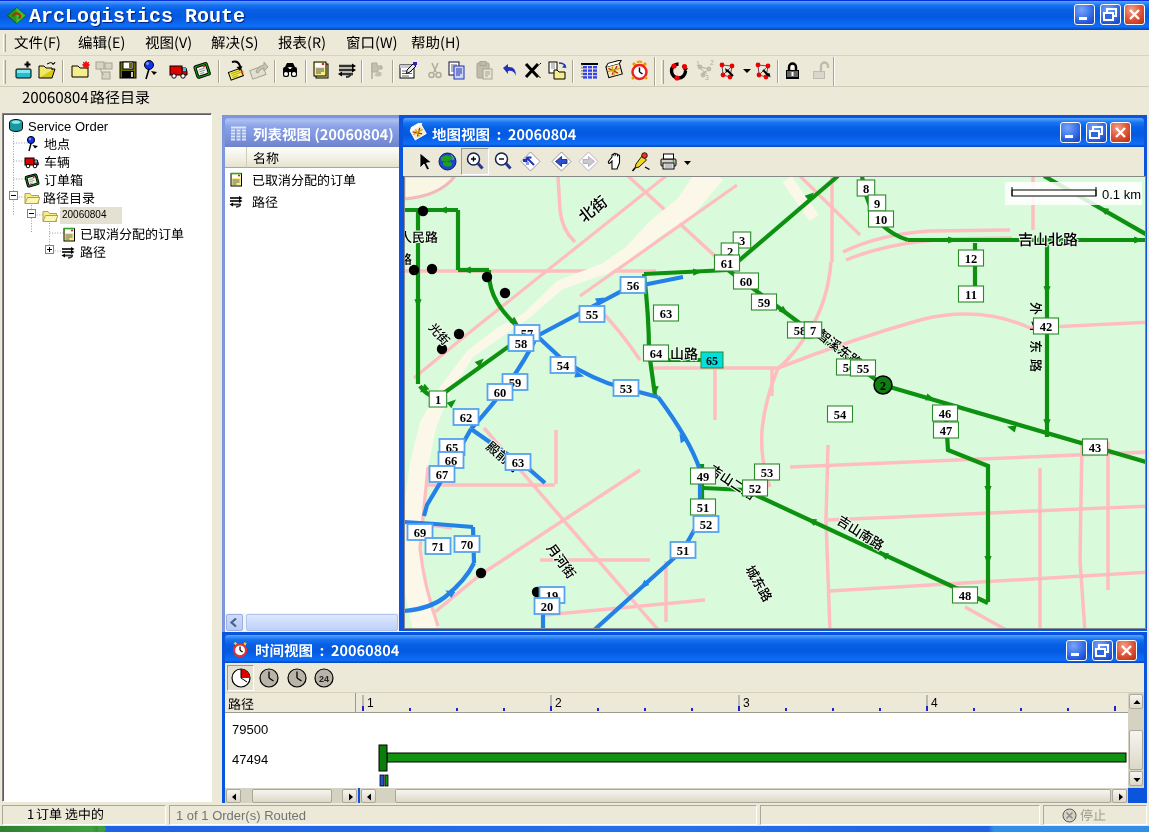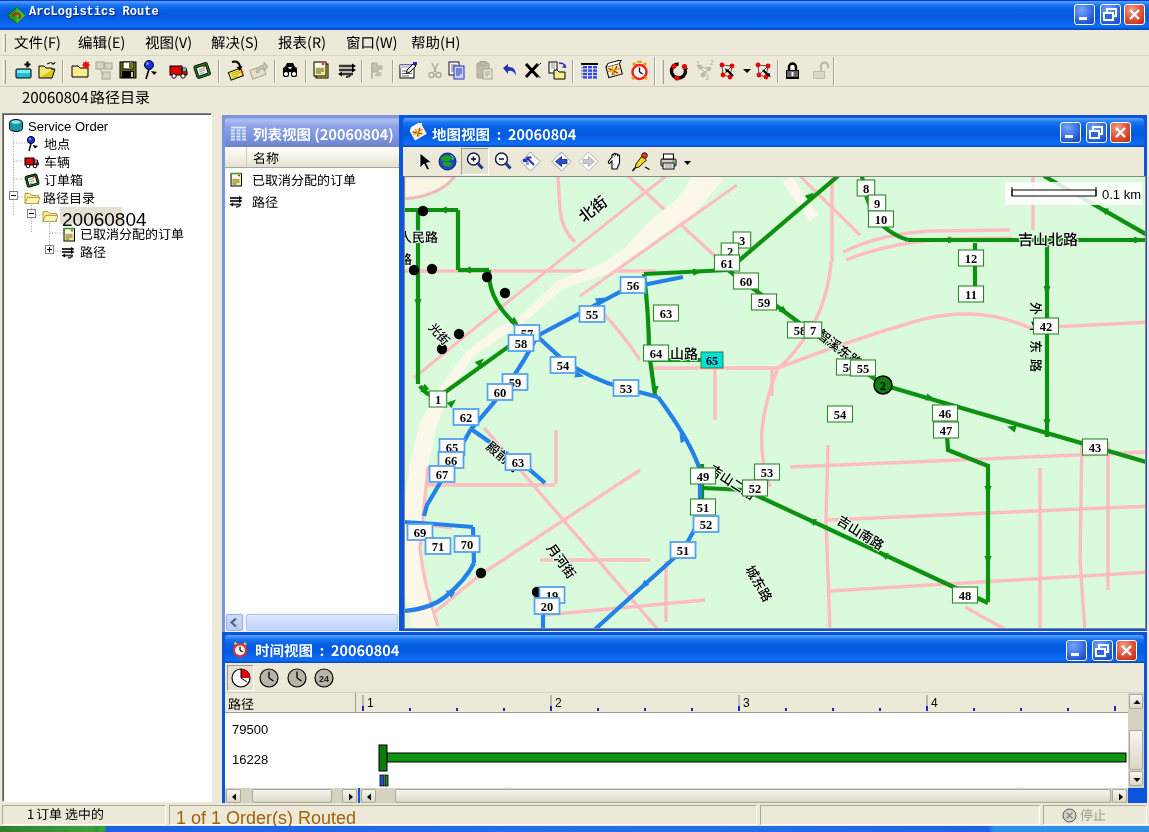--- a/index.html
+++ b/index.html
@@ -23,21 +23,21 @@
 .sbbtn{position:absolute;background:linear-gradient(180deg,#f6f5f0,#dcd8c8);border:1px solid #aca899;border-radius:2px}
 </style></head><body>
 <div class="ab titlebar"></div>
 <svg class="ab" style="left:7px;top:6px" width="19" height="19">
     <g transform="translate(9.5,9.5)">
 <polygon points="0,-8 9,0 0,8 -9,0" fill="#1f9e1f" stroke="#0b5c0b" stroke-width="1"></polygon>
 <polygon points="0,-8 9,0 0,8" fill="#35c435"></polygon>
 <path d="M-4,1 Q-1,-4 3,-1 Q5,1 2,3" fill="none" stroke="#cc2200" stroke-width="2"></path>
     </g>
   </svg>
-<div class="ab" style="left:29px;top:5px;font-family:'Liberation Mono',monospace;font-weight:bold;font-size:12px;color:#fff;text-shadow:1px 1px 1px #00227a;letter-spacing:0px">ArcLogistics Route</div>
+<div class="ab" style="left:29px;top:5px;font-family:'Liberation Mono',monospace;font-weight:bold;font-size:20px;color:#fff;text-shadow:1px 1px 1px #00227a;letter-spacing:0px">ArcLogistics Route</div>
 <div class="xpbtn bluebtn" style="left:1074px;top:4px">
     <svg width="19" height="19">
       <rect x="4" y="12" width="8" height="3" fill="#fff"></rect>
     </svg>
   </div>
 <div class="xpbtn bluebtn" style="left:1100px;top:4px">
     <svg width="19" height="19">
       <rect x="6" y="4" width="9" height="7" fill="none" stroke="#fff" stroke-width="2"></rect>
       <rect x="3" y="8" width="9" height="7" fill="#2e66e0" stroke="#fff" stroke-width="2"></rect>
     </svg>
@@ -390,21 +390,21 @@
   </svg>
 <svg class="ab" style="left:27px;top:209px" width="9" height="9">
     <rect x="0.5" y="0.5" width="8" height="8" fill="#fff" stroke="#848284"></rect>
     <path d="M2 4.5 h5" stroke="#000"></path>
   </svg>
 <svg class="ab" style="left:42px;top:208px" width="16" height="16">
     <path d="M1 13.5 V3.5 h5 l1.5 2 h7 v8 Z" fill="#f5ee8a" stroke="#b89c50"></path>
     <path d="M1 13.5 L3.5 7.5 h12.5 L13.5 13.5 Z" fill="#fbf6b2" stroke="#b89c50"></path>
   </svg>
 <div class="ab" style="left:60px;top:207px;width:62px;height:17px;background:#e4e1d2"></div>
-<div class="ab" style="left:62px;top:209px;font-size:19px;color:#000">20060804</div>
+<div class="ab" style="left:62px;top:209px;font-size:10px;color:#000">20060804</div>
 <svg class="ab" style="left:61px;top:226px" width="16" height="16">
     <rect x="3" y="2.5" width="10.5" height="12.5" fill="#f5ee8a" stroke="#000"></rect>
     <rect x="4" y="3.5" width="8.5" height="3.5" fill="#fff"></rect>
     <circle cx="11" cy="4.5" r="1.1" fill="#e02020"></circle>
     <path d="M4.5 9 h7 M4.5 11 h7 M4.5 13 h4" stroke="#555" stroke-width="0.9"></path>
     <path d="M3 2.5 h10.5" stroke="#2da82d" stroke-width="1.6"></path>
   </svg>
 <svg class="t " style="left:80px;top:226px" width="108" height="17">
     <g>
       <path transform="translate(0,13)" d="M1.9 -7.9H2.9V-1.3Q2.9 -0.9 3 -0.7Q3.2 -0.5 3.5 -0.4Q3.9 -0.3 4.6 -0.3Q4.8 -0.3 5.3 -0.3Q5.8 -0.3 6.4 -0.3Q7 -0.3 7.6 -0.3Q8.3 -0.3 8.8 -0.3Q9.3 -0.3 9.6 -0.3Q10.1 -0.3 10.4 -0.4Q10.8 -0.5 10.9 -0.8Q11.1 -1.1 11.2 -1.6Q11.3 -2 11.4 -2.8Q11.5 -2.7 11.7 -2.7Q11.9 -2.6 12.1 -2.5Q12.2 -2.5 12.4 -2.4Q12.3 -1.5 12.1 -0.9Q12 -0.3 11.7 0Q11.4 0.4 10.9 0.5Q10.4 0.7 9.6 0.7Q9.4 0.7 9.1 0.7Q8.7 0.7 8.2 0.7Q7.7 0.7 7.1 0.7Q6.5 0.7 6 0.7Q5.5 0.7 5.2 0.7Q4.8 0.7 4.7 0.7Q3.6 0.7 3 0.5Q2.4 0.3 2.1 -0.1Q1.9 -0.5 1.9 -1.3ZM2.4 -5.7H10.1V-4.8H2.4ZM1.2 -10.1H10.7V-4.1H9.7V-9.1H1.2Z M19.6 -9.5H24.4V-8.5H19.6ZM24.1 -9.5H24.3L24.5 -9.5L25.1 -9.3Q24.8 -6.7 24 -4.7Q23.3 -2.7 22.2 -1.3Q21.2 0.1 19.9 1Q19.8 0.9 19.6 0.6Q19.4 0.4 19.2 0.3Q20.4 -0.5 21.4 -1.8Q22.5 -3.2 23.2 -5Q23.9 -6.9 24.1 -9.2ZM21.1 -8.8Q21.4 -6.8 21.9 -5Q22.5 -3.3 23.4 -1.9Q24.3 -0.6 25.6 0.2Q25.5 0.3 25.3 0.4Q25.2 0.5 25.1 0.7Q25 0.8 24.9 0.9Q23.5 0.1 22.6 -1.3Q21.7 -2.8 21.1 -4.6Q20.5 -6.5 20.2 -8.7ZM13.6 -10.3H19.5V-9.4H13.6ZM15 -7.6H18.3V-6.8H15ZM15 -4.9H18.3V-4H15ZM14.5 -9.8H15.4V-1.5L14.5 -1.4ZM13.5 -1.7Q14.3 -1.8 15.3 -2Q16.3 -2.1 17.4 -2.3Q18.6 -2.5 19.7 -2.7L19.7 -1.8Q18.7 -1.6 17.6 -1.4Q16.5 -1.2 15.5 -1.1Q14.5 -0.9 13.7 -0.7ZM17.6 -9.8H18.6V1H17.6Z M31.6 -4.9H37.1V-4.1H31.6ZM31.5 -2.6H37.1V-1.8H31.5ZM37.2 -10.6 38.2 -10.2Q37.8 -9.5 37.4 -8.9Q37 -8.2 36.7 -7.7L35.8 -8.1Q36.1 -8.4 36.3 -8.8Q36.6 -9.3 36.8 -9.7Q37.1 -10.2 37.2 -10.6ZM30.6 -10.1 31.4 -10.5Q31.7 -10.1 31.9 -9.7Q32.2 -9.3 32.4 -8.8Q32.6 -8.4 32.8 -8.1L31.9 -7.7Q31.8 -8 31.6 -8.4Q31.4 -8.9 31.1 -9.3Q30.8 -9.7 30.6 -10.1ZM30.9 -7.2H37.2V-6.3H31.9V1H30.9ZM36.7 -7.2H37.6V-0.2Q37.6 0.2 37.5 0.4Q37.4 0.7 37.1 0.8Q36.8 0.9 36.3 0.9Q35.8 1 35.1 1Q35.1 0.8 35 0.5Q34.9 0.2 34.8 0Q35.3 0.1 35.8 0.1Q36.3 0.1 36.4 0.1Q36.7 0 36.7 -0.2ZM33.8 -10.9H34.8V-6.6H33.8ZM27.1 -10.1 27.7 -10.8Q28.1 -10.6 28.5 -10.3Q29 -10.1 29.3 -9.8Q29.7 -9.5 29.9 -9.3L29.4 -8.5Q29.1 -8.8 28.7 -9.1Q28.4 -9.3 27.9 -9.6Q27.5 -9.9 27.1 -10.1ZM26.5 -6.6 27.1 -7.3Q27.5 -7.1 27.9 -6.9Q28.3 -6.6 28.7 -6.3Q29.1 -6.1 29.4 -5.8L28.8 -5.1Q28.6 -5.3 28.2 -5.6Q27.8 -5.9 27.3 -6.2Q26.9 -6.4 26.5 -6.6ZM26.9 0.3Q27.2 -0.2 27.6 -0.9Q28 -1.6 28.4 -2.4Q28.8 -3.2 29.1 -3.9L29.8 -3.4Q29.5 -2.7 29.2 -1.9Q28.8 -1.2 28.5 -0.4Q28.1 0.3 27.7 0.9Z M41.4 -6H48.9V-5H41.4ZM48.5 -6H49.6Q49.6 -6 49.6 -5.9Q49.6 -5.8 49.6 -5.7Q49.6 -5.6 49.5 -5.5Q49.5 -4 49.4 -3Q49.3 -1.9 49.2 -1.2Q49.1 -0.6 49 -0.2Q48.9 0.2 48.7 0.4Q48.5 0.7 48.3 0.8Q48 0.9 47.7 0.9Q47.4 0.9 46.8 0.9Q46.3 0.9 45.7 0.9Q45.6 0.7 45.6 0.4Q45.5 0.1 45.3 -0.1Q46 -0.1 46.5 -0Q47.1 -0 47.3 -0Q47.7 -0 47.8 -0.2Q48 -0.4 48.1 -1Q48.3 -1.6 48.4 -2.7Q48.5 -3.9 48.5 -5.8ZM43.2 -10.7 44.2 -10.4Q43.8 -9.3 43.2 -8.3Q42.6 -7.3 41.9 -6.5Q41.2 -5.6 40.4 -5Q40.3 -5.1 40.2 -5.2Q40 -5.4 39.9 -5.5Q39.7 -5.7 39.6 -5.7Q40.3 -6.3 41 -7.1Q41.7 -7.8 42.3 -8.8Q42.8 -9.7 43.2 -10.7ZM47.8 -10.7Q48.1 -10 48.5 -9.3Q48.9 -8.7 49.4 -8Q49.9 -7.4 50.5 -6.9Q51 -6.3 51.5 -5.9Q51.4 -5.8 51.2 -5.7Q51.1 -5.6 50.9 -5.4Q50.8 -5.2 50.7 -5.1Q50.2 -5.6 49.7 -6.1Q49.1 -6.7 48.6 -7.4Q48.1 -8.1 47.6 -8.9Q47.2 -9.6 46.9 -10.3ZM44 -5.7H45Q44.9 -4.7 44.7 -3.7Q44.5 -2.7 44 -1.8Q43.5 -0.9 42.7 -0.1Q41.8 0.6 40.4 1.1Q40.4 1 40.3 0.8Q40.2 0.6 40.1 0.5Q39.9 0.3 39.8 0.3Q41.1 -0.2 41.9 -0.8Q42.7 -1.4 43.1 -2.2Q43.5 -3 43.7 -3.9Q43.9 -4.8 44 -5.7Z M59.7 -6.2H63.6V-5.3H59.7ZM59.2 -6.2H60.2V-0.6Q60.2 -0.2 60.3 -0.1Q60.5 -0 60.9 -0Q61 -0 61.3 -0Q61.6 -0 61.9 -0Q62.2 -0 62.5 -0Q62.8 -0 62.9 -0Q63.2 -0 63.4 -0.2Q63.5 -0.3 63.6 -0.8Q63.6 -1.3 63.7 -2.2Q63.8 -2.1 64 -2.1Q64.1 -2 64.3 -1.9Q64.4 -1.8 64.6 -1.8Q64.5 -0.8 64.4 -0.2Q64.2 0.4 63.9 0.7Q63.6 0.9 63 0.9Q62.9 0.9 62.7 0.9Q62.5 0.9 62.2 0.9Q61.9 0.9 61.6 0.9Q61.3 0.9 61.1 0.9Q60.9 0.9 60.8 0.9Q60.2 0.9 59.9 0.8Q59.5 0.7 59.4 0.3Q59.2 0 59.2 -0.6ZM59.2 -10.3H64.1V-4.4H63.1V-9.4H59.2ZM53.1 -8H58.3V0.8H57.5V-7.2H53.9V1H53.1ZM53.5 -2.8H57.8V-2.1H53.5ZM53.5 -0.7H57.8V0.1H53.5ZM52.7 -10.4H58.6V-9.5H52.7ZM54.6 -10.2H55.3V-7.4H54.6ZM56.1 -10.2H56.8V-7.4H56.1ZM54.7 -7.4H55.3V-6.1Q55.3 -5.8 55.2 -5.3Q55.1 -4.8 54.9 -4.4Q54.7 -3.9 54.3 -3.6Q54.2 -3.7 54.1 -3.8Q54 -3.9 53.9 -3.9Q54.2 -4.3 54.4 -4.7Q54.6 -5 54.7 -5.4Q54.7 -5.8 54.7 -6.2ZM56 -7.4H56.6V-4.7Q56.6 -4.6 56.6 -4.6Q56.6 -4.6 56.7 -4.6Q56.8 -4.6 56.9 -4.6Q57 -4.6 57.1 -4.6Q57.2 -4.6 57.2 -4.6Q57.4 -4.6 57.4 -4.6Q57.5 -4.5 57.7 -4.5Q57.8 -4.4 57.9 -4.4Q57.9 -4.2 57.7 -4.1Q57.6 -4 57.3 -4Q57.3 -4 57.1 -4Q57 -4 56.9 -4Q56.7 -4 56.7 -4Q56.3 -4 56.2 -4.1Q56 -4.3 56 -4.7Z M66.7 -8.8H70.7V-0.3H66.7V-1.2H69.8V-8H66.7ZM66.1 -8.8H67V0.7H66.1ZM66.6 -5.2H70.2V-4.4H66.6ZM68.1 -10.9 69.2 -10.8Q69 -10.2 68.7 -9.5Q68.5 -8.9 68.3 -8.5L67.5 -8.7Q67.6 -9 67.8 -9.4Q67.9 -9.8 68 -10.2Q68.1 -10.6 68.1 -10.9ZM72.5 -8.9H76.5V-8H72.5ZM76.2 -8.9H77.1Q77.1 -8.9 77.1 -8.8Q77.1 -8.7 77.1 -8.6Q77.1 -8.4 77.1 -8.4Q77 -6.1 76.9 -4.6Q76.8 -3 76.7 -2.1Q76.6 -1.1 76.5 -0.5Q76.4 0 76.2 0.3Q75.9 0.5 75.7 0.6Q75.5 0.8 75.1 0.8Q74.8 0.8 74.3 0.8Q73.7 0.8 73.2 0.8Q73.2 0.6 73.1 0.3Q73 0 72.9 -0.2Q73.5 -0.1 74 -0.1Q74.6 -0.1 74.8 -0.1Q75 -0.1 75.1 -0.1Q75.2 -0.2 75.3 -0.3Q75.5 -0.5 75.6 -1Q75.8 -1.5 75.8 -2.5Q75.9 -3.5 76 -5Q76.1 -6.5 76.2 -8.7ZM72.8 -11 73.7 -10.8Q73.5 -9.8 73.1 -8.9Q72.8 -7.9 72.4 -7.1Q72 -6.3 71.6 -5.7Q71.5 -5.7 71.3 -5.9Q71.2 -6 71 -6.1Q70.9 -6.2 70.8 -6.2Q71.2 -6.8 71.6 -7.6Q72 -8.3 72.3 -9.2Q72.6 -10.1 72.8 -11ZM72.2 -5.5 72.9 -5.9Q73.3 -5.5 73.7 -4.9Q74.1 -4.4 74.4 -3.9Q74.8 -3.4 75 -3L74.2 -2.5Q74 -2.9 73.6 -3.4Q73.3 -3.9 72.9 -4.5Q72.5 -5 72.2 -5.5Z M79.5 -10 80.1 -10.7Q80.5 -10.3 80.9 -10Q81.3 -9.6 81.6 -9.2Q81.9 -8.8 82.1 -8.6L81.5 -7.9Q81.3 -8.2 80.9 -8.5Q80.6 -8.9 80.2 -9.3Q79.8 -9.7 79.5 -10ZM78.7 -6.8H81.6V-5.9H78.7ZM83.2 -9.8H90.5V-8.9H83.2ZM87.1 -9.5H88.2V-0.4Q88.2 0.1 88 0.4Q87.9 0.6 87.5 0.8Q87.2 0.9 86.6 0.9Q85.9 1 85 1Q85 0.8 84.9 0.6Q84.9 0.4 84.8 0.2Q84.7 0.1 84.6 -0.1Q85.1 -0.1 85.5 -0.1Q86 -0.1 86.3 -0.1Q86.7 -0.1 86.8 -0.1Q87 -0.1 87.1 -0.2Q87.1 -0.2 87.1 -0.4ZM80.7 0.7 80.5 -0.2 80.8 -0.7 83.7 -2.6Q83.7 -2.4 83.8 -2.3Q83.8 -2.1 83.9 -2Q83.9 -1.8 84 -1.7Q83 -1 82.3 -0.6Q81.7 -0.1 81.4 0.1Q81 0.4 80.9 0.5Q80.7 0.6 80.7 0.7ZM80.7 0.7Q80.6 0.6 80.5 0.4Q80.5 0.3 80.4 0.1Q80.3 -0 80.2 -0.1Q80.4 -0.2 80.6 -0.5Q80.9 -0.8 80.9 -1.2V-6.8H81.8V-0.4Q81.8 -0.4 81.7 -0.3Q81.6 -0.2 81.4 -0.1Q81.2 0 81.1 0.2Q80.9 0.3 80.8 0.5Q80.7 0.6 80.7 0.7Z M97 -8.2H98V1H97ZM93.9 -5.7V-4.3H101.2V-5.7ZM93.9 -7.8V-6.5H101.2V-7.8ZM92.9 -8.7H102.2V-3.5H92.9ZM91.7 -2.2H103.3V-1.3H91.7ZM94.1 -10.5 94.9 -10.9Q95.3 -10.4 95.7 -9.9Q96.1 -9.3 96.3 -8.9L95.4 -8.5Q95.2 -8.9 94.8 -9.5Q94.5 -10 94.1 -10.5ZM100.2 -10.9 101.3 -10.5Q100.9 -9.9 100.4 -9.3Q100 -8.6 99.6 -8.2L98.8 -8.5Q99 -8.8 99.3 -9.2Q99.6 -9.6 99.8 -10.1Q100.1 -10.5 100.2 -10.9Z" fill="#000000"></path>
@@ -1005,21 +1005,21 @@
     <path d="M477,15 V18" stroke="#2222cc" stroke-width="2"></path>
     <path d="M524,15 V18" stroke="#2222cc" stroke-width="2"></path>
     <path d="M571,13 V18" stroke="#2222cc" stroke-width="2"></path>
     <path d="M618,15 V18" stroke="#2222cc" stroke-width="2"></path>
     <path d="M665,15 V18" stroke="#2222cc" stroke-width="2"></path>
     <path d="M712,15 V18" stroke="#2222cc" stroke-width="2"></path>
     <path d="M759,13 V18" stroke="#2222cc" stroke-width="2"></path>
   </svg>
 <div class="ab" style="left:225px;top:713px;width:903px;height:75px;background:#fff"></div>
 <div class="ab" style="left:232px;top:722px;font-size:13px;color:#000">79500</div>
-<div class="ab" style="left:232px;top:752px;font-size:13px;color:#000">16228</div>
+<div class="ab" style="left:232px;top:752px;font-size:13px;color:#000">47494</div>
 <svg class="ab" style="left:225px;top:713px" width="903" height="75">
     <rect x="162" y="40" width="739" height="9" fill="#0f9310" stroke="#000"></rect>
     <rect x="154" y="32" width="8" height="26" fill="#0a7d0a" stroke="#000"></rect>
     <rect x="155" y="62" width="4" height="11" fill="#2255cc" stroke="#000" stroke-width="0.8"></rect>
     <rect x="160" y="62" width="3" height="11" fill="#0f9310" stroke="#000" stroke-width="0.8"></rect>
   </svg>
 <div class="ab sb" style="left:225px;top:788px;width:133px;height:16px"></div>
 <div class="sbbtn" style="left:226px;top:789px;width:15px;height:14px">
     <svg width="15" height="14">
       <path d="M9 3.5 l-4 3.5 l4 3.5 Z" fill="#000"></path>
@@ -1063,21 +1063,21 @@
 <svg class="t " style="left:27px;top:806px" width="11" height="17">
     <g>
       <path transform="translate(0,13)" d="M1.1 0V-1H3.3V-8.1H1.6V-8.9Q2.2 -9 2.7 -9.1Q3.2 -9.3 3.5 -9.5H4.5V-1H6.4V0Z" fill="#000000"></path>
     </g>
   </svg>
 <svg class="t " style="left:36px;top:806px" width="71" height="17">
     <g>
       <path transform="translate(0,13)" d="M1.5 -10 2.1 -10.7Q2.5 -10.3 2.9 -10Q3.3 -9.6 3.6 -9.2Q3.9 -8.8 4.1 -8.6L3.5 -7.9Q3.3 -8.2 2.9 -8.5Q2.6 -8.9 2.2 -9.3Q1.8 -9.7 1.5 -10ZM0.7 -6.8H3.6V-5.9H0.7ZM5.2 -9.8H12.5V-8.9H5.2ZM9.1 -9.5H10.2V-0.4Q10.2 0.1 10 0.4Q9.9 0.6 9.5 0.8Q9.2 0.9 8.6 0.9Q7.9 1 7 1Q7 0.8 6.9 0.6Q6.9 0.4 6.8 0.2Q6.7 0.1 6.6 -0.1Q7.1 -0.1 7.5 -0.1Q8 -0.1 8.3 -0.1Q8.7 -0.1 8.8 -0.1Q9 -0.1 9.1 -0.2Q9.1 -0.2 9.1 -0.4ZM2.7 0.7 2.5 -0.2 2.8 -0.7 5.7 -2.6Q5.7 -2.4 5.8 -2.3Q5.8 -2.1 5.9 -2Q5.9 -1.8 6 -1.7Q5 -1 4.3 -0.6Q3.7 -0.1 3.4 0.1Q3 0.4 2.9 0.5Q2.7 0.6 2.7 0.7ZM2.7 0.7Q2.6 0.6 2.5 0.4Q2.5 0.3 2.4 0.1Q2.3 -0 2.2 -0.1Q2.4 -0.2 2.6 -0.5Q2.9 -0.8 2.9 -1.2V-6.8H3.8V-0.4Q3.8 -0.4 3.7 -0.3Q3.6 -0.2 3.4 -0.1Q3.2 0 3.1 0.2Q2.9 0.3 2.8 0.5Q2.7 0.6 2.7 0.7Z M19 -8.2H20V1H19ZM15.9 -5.7V-4.3H23.2V-5.7ZM15.9 -7.8V-6.5H23.2V-7.8ZM14.9 -8.7H24.2V-3.5H14.9ZM13.7 -2.2H25.3V-1.3H13.7ZM16.1 -10.5 16.9 -10.9Q17.3 -10.4 17.7 -9.9Q18.1 -9.3 18.3 -8.9L17.4 -8.5Q17.2 -8.9 16.8 -9.5Q16.5 -10 16.1 -10.5ZM22.2 -10.9 23.3 -10.5Q22.9 -9.9 22.4 -9.3Q22 -8.6 21.6 -8.2L20.8 -8.5Q21 -8.8 21.3 -9.2Q21.6 -9.6 21.8 -10.1Q22.1 -10.5 22.2 -10.9Z M33.1 -6.4H41.3V-5.5H33.1ZM34.6 -9.1H40.7V-8.3H34.6ZM36.8 -10.9H37.7V-6H36.8ZM34.7 -10.5 35.6 -10.3Q35.4 -9.4 34.9 -8.5Q34.5 -7.6 34 -6.9Q33.9 -7 33.7 -7.1Q33.6 -7.2 33.4 -7.3Q33.3 -7.4 33.2 -7.5Q33.7 -8 34.1 -8.8Q34.5 -9.7 34.7 -10.5ZM37.7 -5.9H38.7V-2.5Q38.7 -2.2 38.8 -2.2Q38.8 -2.1 39.1 -2.1Q39.1 -2.1 39.3 -2.1Q39.4 -2.1 39.6 -2.1Q39.7 -2.1 39.9 -2.1Q40 -2.1 40.1 -2.1Q40.3 -2.1 40.3 -2.2Q40.4 -2.3 40.5 -2.7Q40.5 -3 40.5 -3.7Q40.6 -3.6 40.8 -3.5Q40.9 -3.4 41.1 -3.4Q41.2 -3.3 41.4 -3.3Q41.3 -2.4 41.2 -2Q41.1 -1.6 40.9 -1.4Q40.6 -1.2 40.2 -1.2Q40.1 -1.2 40 -1.2Q39.8 -1.2 39.6 -1.2Q39.4 -1.2 39.2 -1.2Q39 -1.2 38.9 -1.2Q38.4 -1.2 38.2 -1.3Q37.9 -1.4 37.8 -1.7Q37.7 -2 37.7 -2.5ZM35.5 -5.9H36.4Q36.4 -5 36.2 -4.3Q36 -3.6 35.7 -3Q35.3 -2.4 34.8 -1.9Q34.2 -1.4 33.3 -1.1Q33.3 -1.2 33.2 -1.4Q33.1 -1.5 32.9 -1.6Q32.8 -1.8 32.7 -1.9Q33.5 -2.2 34 -2.5Q34.5 -2.9 34.8 -3.4Q35.1 -4 35.3 -4.6Q35.4 -5.2 35.5 -5.9ZM29.7 -9.9 30.4 -10.5Q30.8 -10.2 31.2 -9.8Q31.6 -9.4 32 -9.1Q32.3 -8.7 32.5 -8.4L31.7 -7.8Q31.5 -8.1 31.2 -8.5Q30.9 -8.9 30.5 -9.2Q30.1 -9.6 29.7 -9.9ZM32.2 -5.9V-0.9H31.2V-5H29.6V-5.9ZM32.1 -1.3Q32.4 -1.3 32.7 -1.1Q33 -0.9 33.4 -0.6Q34.1 -0.2 34.9 -0.1Q35.7 -0 36.7 -0Q37.5 -0 38.3 -0.1Q39.2 -0.1 40 -0.1Q40.8 -0.2 41.5 -0.3Q41.4 -0.1 41.4 0Q41.3 0.2 41.3 0.4Q41.2 0.6 41.2 0.8Q40.8 0.8 40.3 0.8Q39.7 0.8 39 0.8Q38.4 0.9 37.8 0.9Q37.2 0.9 36.7 0.9Q35.6 0.9 34.7 0.8Q33.9 0.6 33.3 0.3Q32.9 0 32.6 -0.2Q32.3 -0.4 32.1 -0.4Q31.8 -0.4 31.5 -0.2Q31.2 -0 30.9 0.3Q30.5 0.6 30.2 1L29.5 0.2Q30 -0.2 30.4 -0.6Q30.9 -0.9 31.3 -1.1Q31.7 -1.3 32.1 -1.3Z M43.2 -8.6H53.6V-2.5H52.6V-7.6H44.1V-2.4H43.2ZM43.7 -4.2H53.2V-3.2H43.7ZM47.9 -10.9H48.9V1H47.9Z M56.6 -8.8H60.6V-0.3H56.6V-1.2H59.7V-8H56.6ZM56 -8.8H56.9V0.7H56ZM56.6 -5.2H60.1V-4.4H56.6ZM58 -10.9 59.1 -10.8Q58.9 -10.2 58.7 -9.5Q58.4 -8.9 58.2 -8.5L57.4 -8.7Q57.6 -9 57.7 -9.4Q57.8 -9.8 57.9 -10.2Q58 -10.6 58 -10.9ZM62.4 -8.9H66.4V-8H62.4ZM66.1 -8.9H67Q67 -8.9 67 -8.8Q67 -8.7 67 -8.6Q67 -8.4 67 -8.4Q66.9 -6.1 66.8 -4.6Q66.7 -3 66.6 -2.1Q66.5 -1.1 66.4 -0.5Q66.3 0 66.1 0.3Q65.9 0.5 65.6 0.6Q65.4 0.8 65 0.8Q64.7 0.8 64.2 0.8Q63.6 0.8 63.1 0.8Q63.1 0.6 63 0.3Q62.9 0 62.8 -0.2Q63.4 -0.1 63.9 -0.1Q64.5 -0.1 64.7 -0.1Q64.9 -0.1 65 -0.1Q65.1 -0.2 65.3 -0.3Q65.4 -0.5 65.5 -1Q65.7 -1.5 65.8 -2.5Q65.8 -3.5 65.9 -5Q66 -6.5 66.1 -8.7ZM62.7 -11 63.6 -10.8Q63.4 -9.8 63.1 -8.9Q62.7 -7.9 62.3 -7.1Q61.9 -6.3 61.5 -5.7Q61.4 -5.7 61.3 -5.9Q61.1 -6 60.9 -6.1Q60.8 -6.2 60.7 -6.2Q61.1 -6.8 61.5 -7.6Q61.9 -8.3 62.2 -9.2Q62.5 -10.1 62.7 -11ZM62.1 -5.5 62.8 -5.9Q63.2 -5.5 63.6 -4.9Q64 -4.4 64.4 -3.9Q64.7 -3.4 64.9 -3L64.1 -2.5Q63.9 -2.9 63.6 -3.4Q63.2 -3.9 62.8 -4.5Q62.5 -5 62.1 -5.5Z" fill="#000000"></path>
     </g>
   </svg>
-<div class="ab" style="left:176px;top:808px;font-size:18px;color:#a16207">1 of 1 Order(s) Routed</div>
+<div class="ab" style="left:176px;top:808px;font-size:13px;color:#737373">1 of 1 Order(s) Routed</div>
 <svg class="ab" style="left:1062px;top:808px" width="15" height="15">
     <circle cx="7.5" cy="7.5" r="6.5" fill="#d8d4c4" stroke="#555"></circle>
     <path d="M4.5 4.5 l6 6 M10.5 4.5 l-6 6" stroke="#888" stroke-width="1.5"></path>
   </svg>
 <svg class="t " style="left:1080px;top:807px" width="30" height="17">
     <g>
       <path transform="translate(0,13)" d="M4.2 -9.8H12.4V-8.9H4.2ZM5.2 -3.1H11.2V-2.3H5.2ZM6.1 -7.5V-6.4H10.3V-7.5ZM5.2 -8.2H11.3V-5.7H5.2ZM7.7 -2.8H8.7V-0Q8.7 0.3 8.6 0.6Q8.5 0.8 8.2 0.9Q7.9 1 7.4 1Q6.8 1 6.1 1Q6 0.8 6 0.6Q5.9 0.3 5.8 0.1Q6.2 0.1 6.5 0.2Q6.9 0.2 7.1 0.2Q7.4 0.1 7.5 0.1Q7.6 0.1 7.7 0.1Q7.7 0.1 7.7 -0.1ZM4 -4.9H12.4V-2.8H11.5V-4.1H4.9V-2.8H4ZM7.3 -10.7 8.2 -11Q8.4 -10.7 8.7 -10.2Q8.9 -9.8 9 -9.5L8 -9.2Q7.9 -9.5 7.7 -10Q7.6 -10.4 7.3 -10.7ZM3.4 -10.9 4.3 -10.6Q3.9 -9.5 3.4 -8.4Q2.9 -7.4 2.2 -6.4Q1.6 -5.5 1 -4.7Q0.9 -4.9 0.8 -5Q0.7 -5.2 0.6 -5.4Q0.5 -5.6 0.4 -5.7Q1 -6.3 1.6 -7.2Q2.1 -8 2.6 -9Q3.1 -9.9 3.4 -10.9ZM2.1 -7.5 2.9 -8.4 3 -8.4V1H2.1Z M20 -6.6H24.8V-5.6H20ZM13.6 -0.6H25.3V0.4H13.6ZM19.5 -10.9H20.5V-0.1H19.5ZM15.4 -8.1H16.4V-0.1H15.4Z" fill="#a09c8c"></path>
     </g>
   </svg>
 <div class="ab" style="left:0;top:826px;width:1149px;height:6px;background:linear-gradient(90deg,#2f8030 0%,#3da03e 8%,#2f8030 9%,#1e62e6 9.2%,#2470ec 60%,#1e62e6 86%,#2f8fe8 86.5%,#2f8fe8 100%)"></div>

